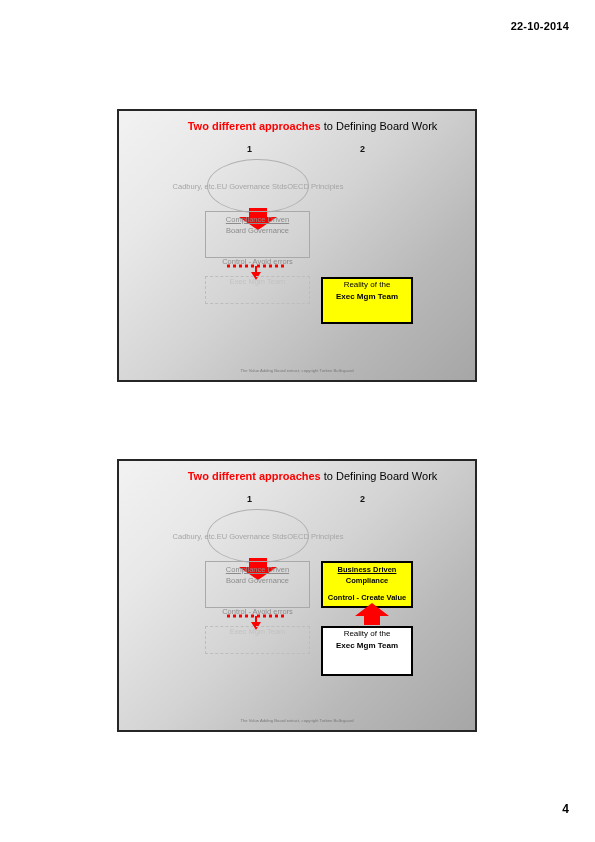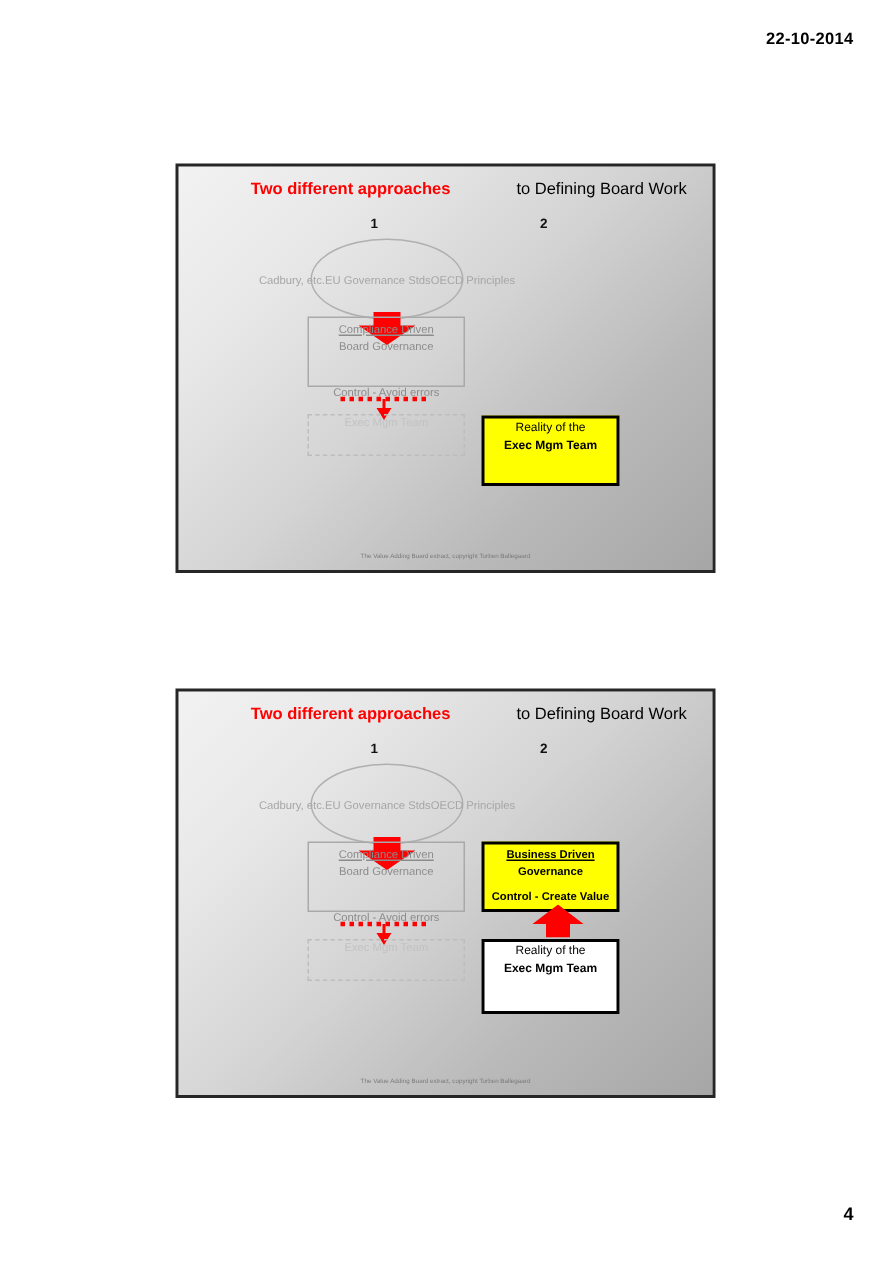--- a/index.html
+++ b/index.html
@@ -56,21 +56,21 @@
     text-align: center;
     font-size: 11px;
     color: #000000;
     white-space: nowrap;
   }
   .title-accent {
     color: #ff0000;
     font-weight: bold;
     margin-left: 31px;
   }
-  .title-rest { color: #000000; padding-left: 41px; }
+  .title-rest { color: #000000; }
 
   .col-number {
     position: absolute;
     font-size: 9px;
     font-weight: bold;
     color: #111111;
   }
   .col-number.c1 { top: 33px; left: 128px; }
   .col-number.c2 { top: 33px; left: 241px; }
 
@@ -323,21 +323,21 @@
       <polygon points="31,17 26,9 36,9" fill="#ff0000"></polygon>
     </svg>
   </div>
 
   <div class="box exec-dashed-box">
     <div class="ln">Exec Mgm Team</div>
   </div>
 
   <div class="box yellow-business-box">
     <div class="ln head">Business Driven</div>
-    <div class="ln">Governance</div>
+    <div class="ln">Compliance</div>
     <div class="ln sub">Control - Create Value</div>
   </div>
 
   <div class="arrow-up">
     <svg viewBox="0 0 34 22" width="34" height="22" preserveAspectRatio="none">
       <polygon points="17,0 34,13 25,13 25,22 9,22 9,13 0,13" fill="#ff0000"></polygon>
     </svg>
   </div>
 
   <div class="box white-reality-box">

